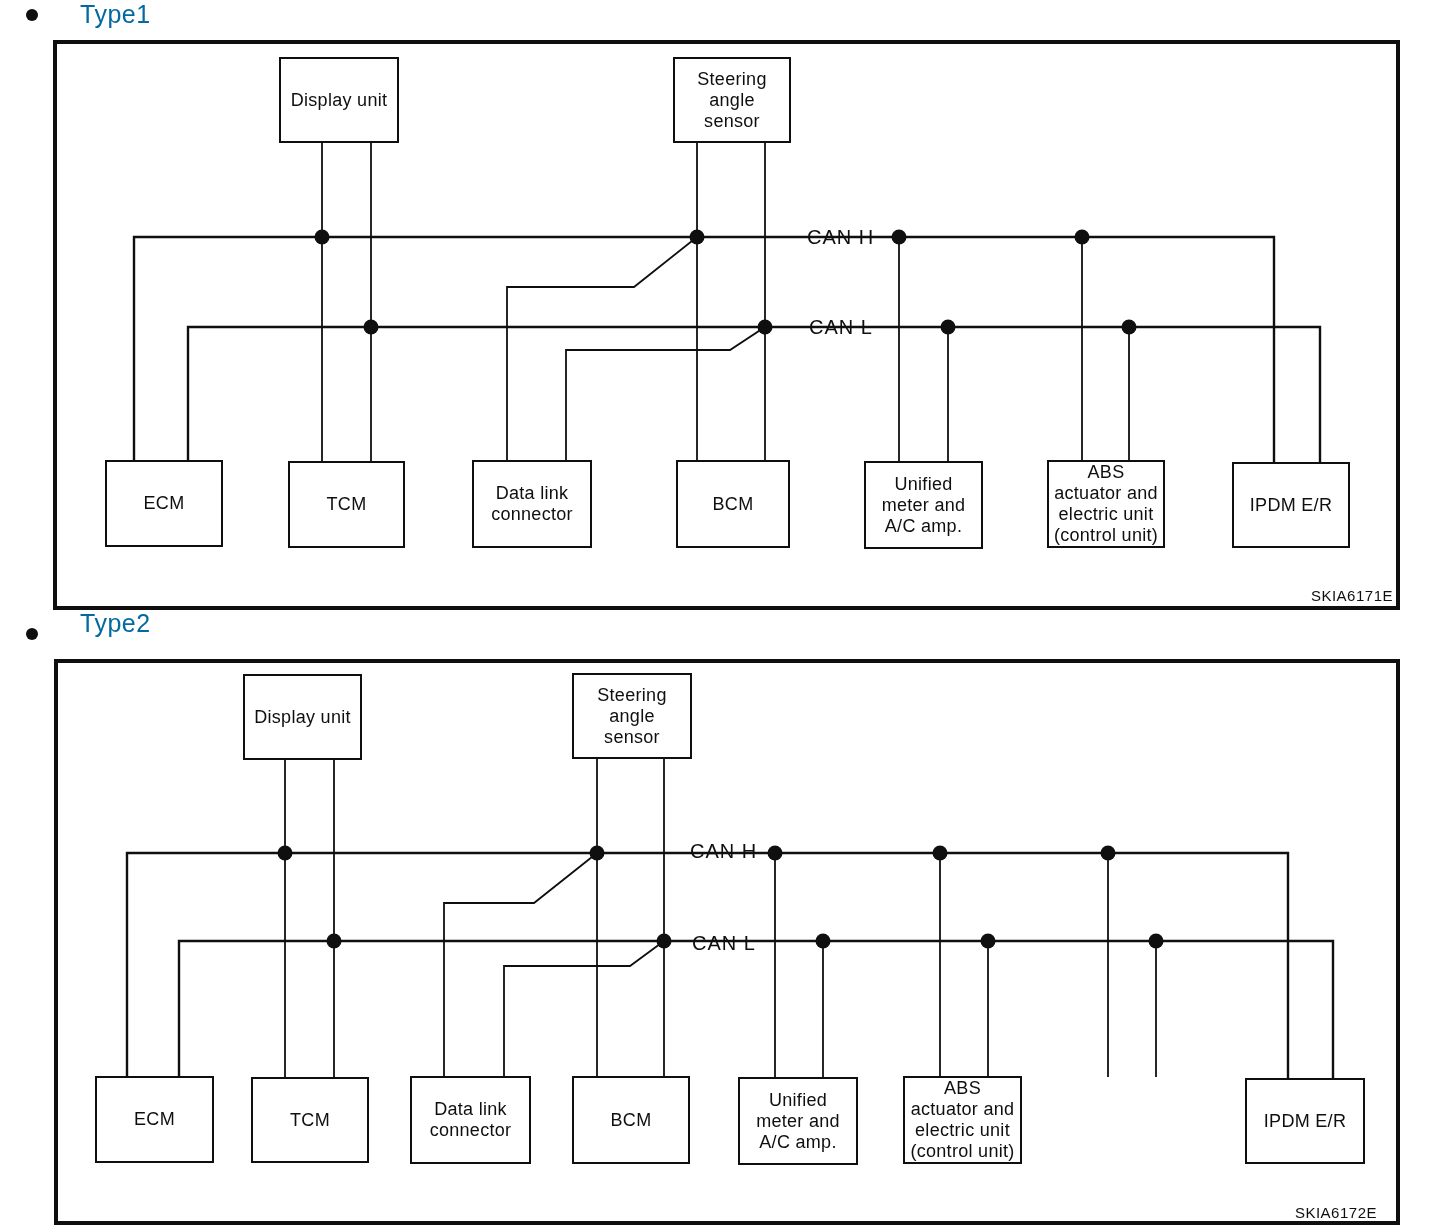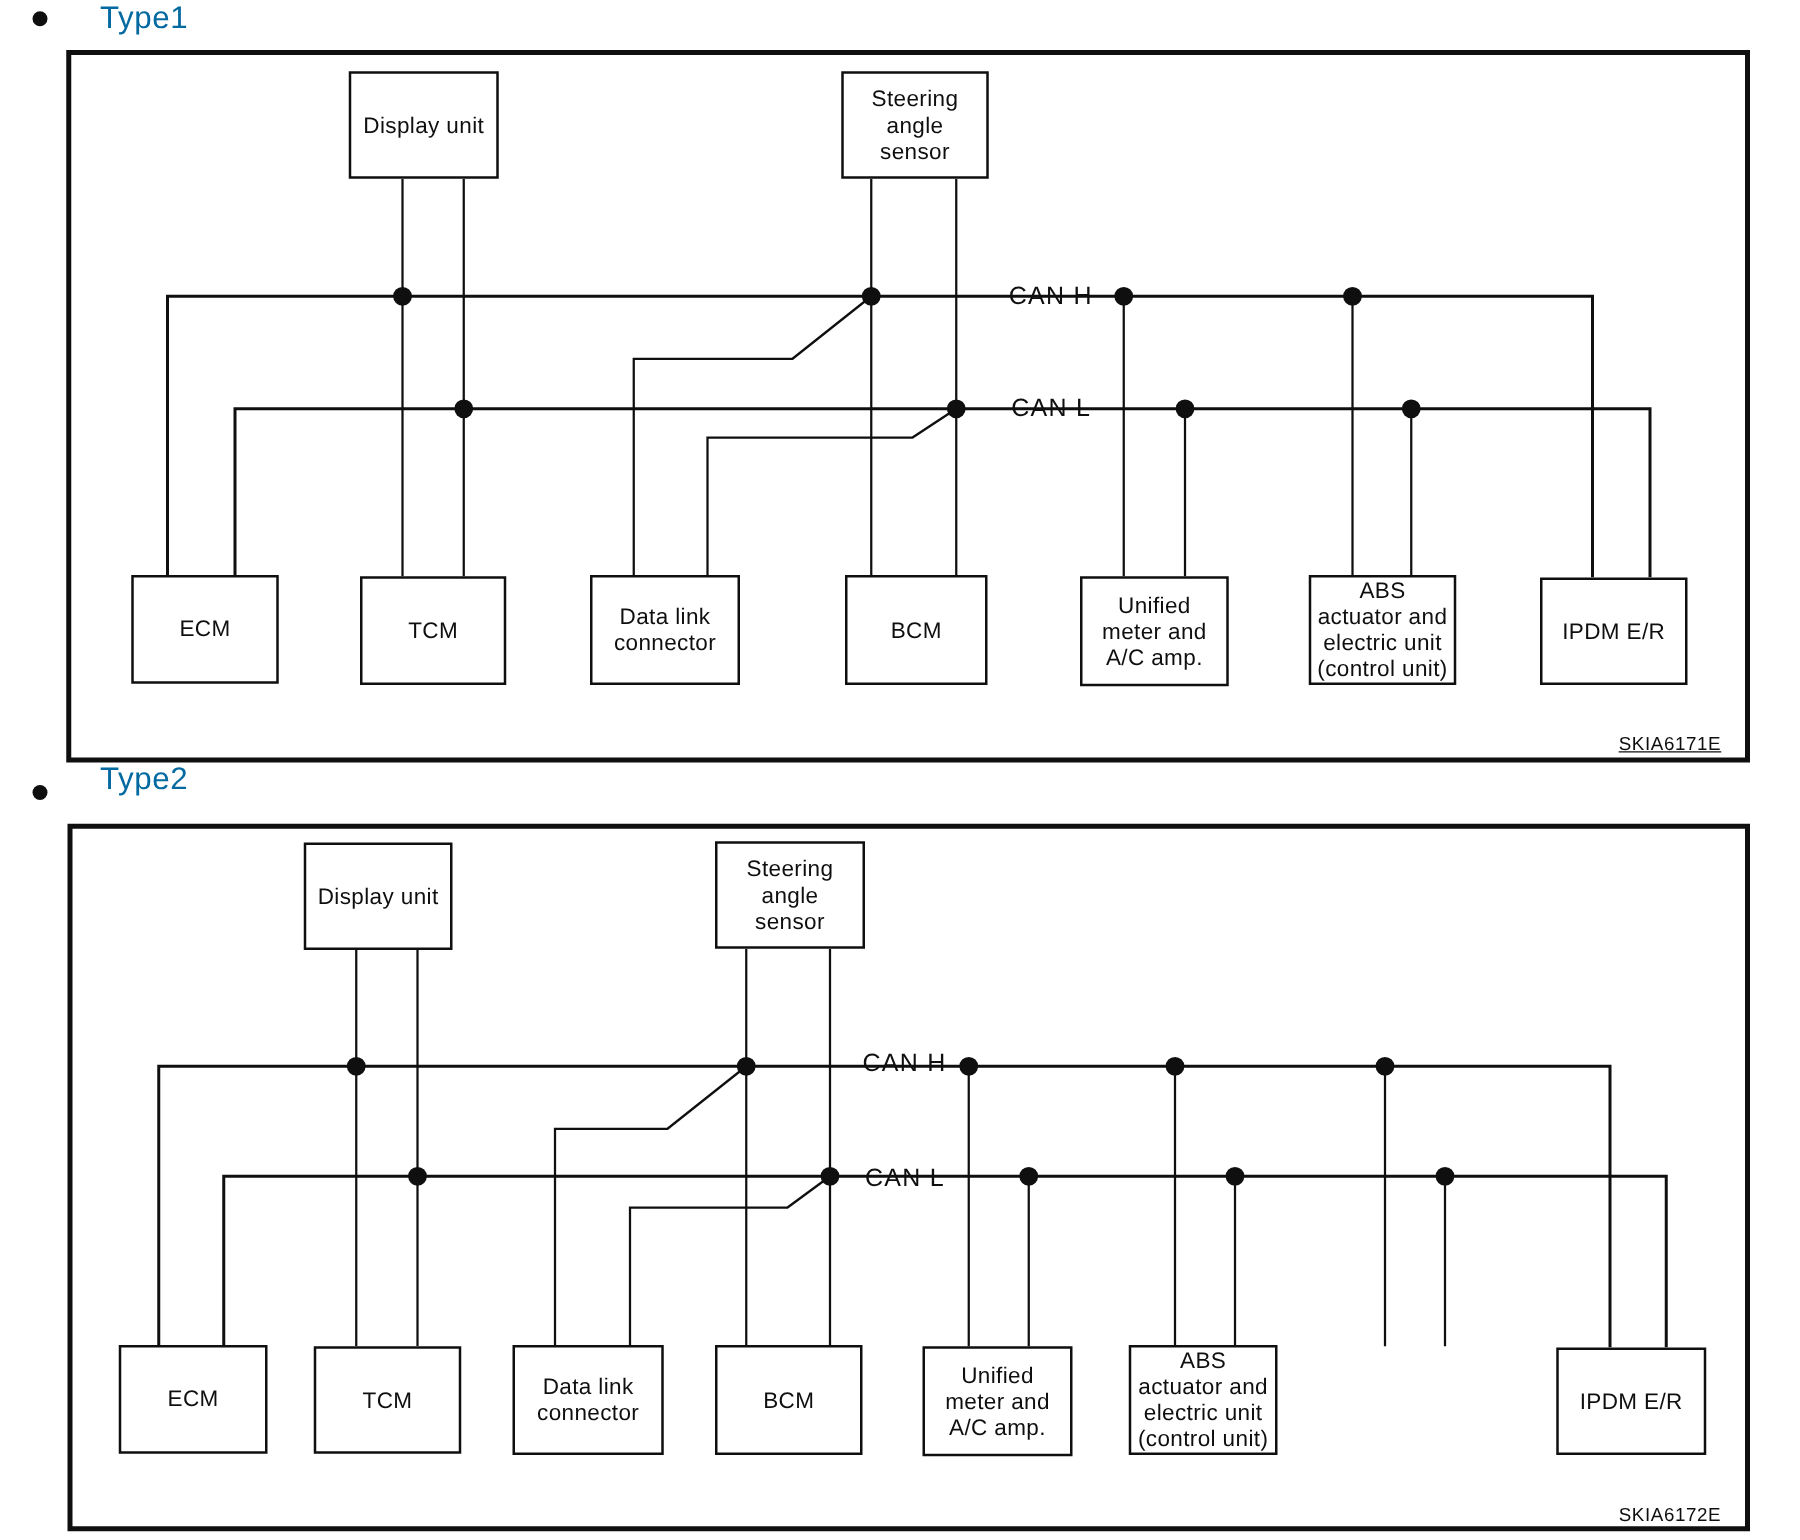--- a/index.html
+++ b/index.html
@@ -128,21 +128,21 @@
     </div>
     <div class="device-box" style="left: 1047px; top: 460px; width: 118px; height: 88px;">
       <div class="device-label-line">ABS</div>
       <div class="device-label-line">actuator and</div>
       <div class="device-label-line">electric unit</div>
       <div class="device-label-line">(control unit)</div>
     </div>
     <div class="device-box" style="left: 1232px; top: 462px; width: 118px; height: 86px;">
       <div class="device-label-line">IPDM E/R</div>
     </div>
-    <div class="signature" style="right: 63px; top: 588px; text-decoration: underline;">SKIA6171E</div>
+    <div class="signature" style="right: 47px; top: 588px;">SKIA6171E</div>
     <div class="bus-label" style="left: 690px; top: 825px;">CAN H</div>
     <div class="bus-label" style="left: 692px; top: 917px;">CAN L</div>
     <div class="device-box" style="left: 243px; top: 674px; width: 119px; height: 86px;">
       <div class="device-label-line">Display unit</div>
     </div>
     <div class="device-box" style="left: 572px; top: 673px; width: 120px; height: 86px;">
       <div class="device-label-line">Steering</div>
       <div class="device-label-line">angle</div>
       <div class="device-label-line">sensor</div>
     </div>

